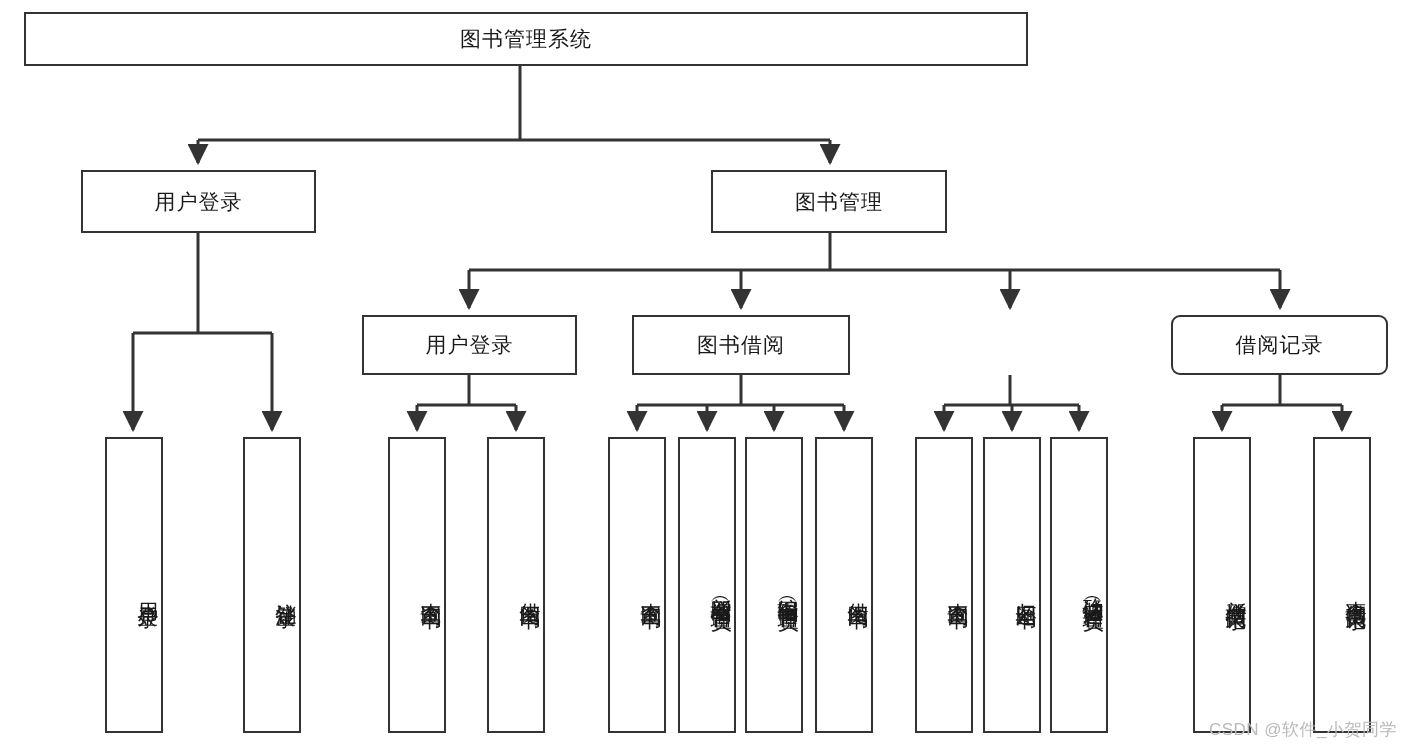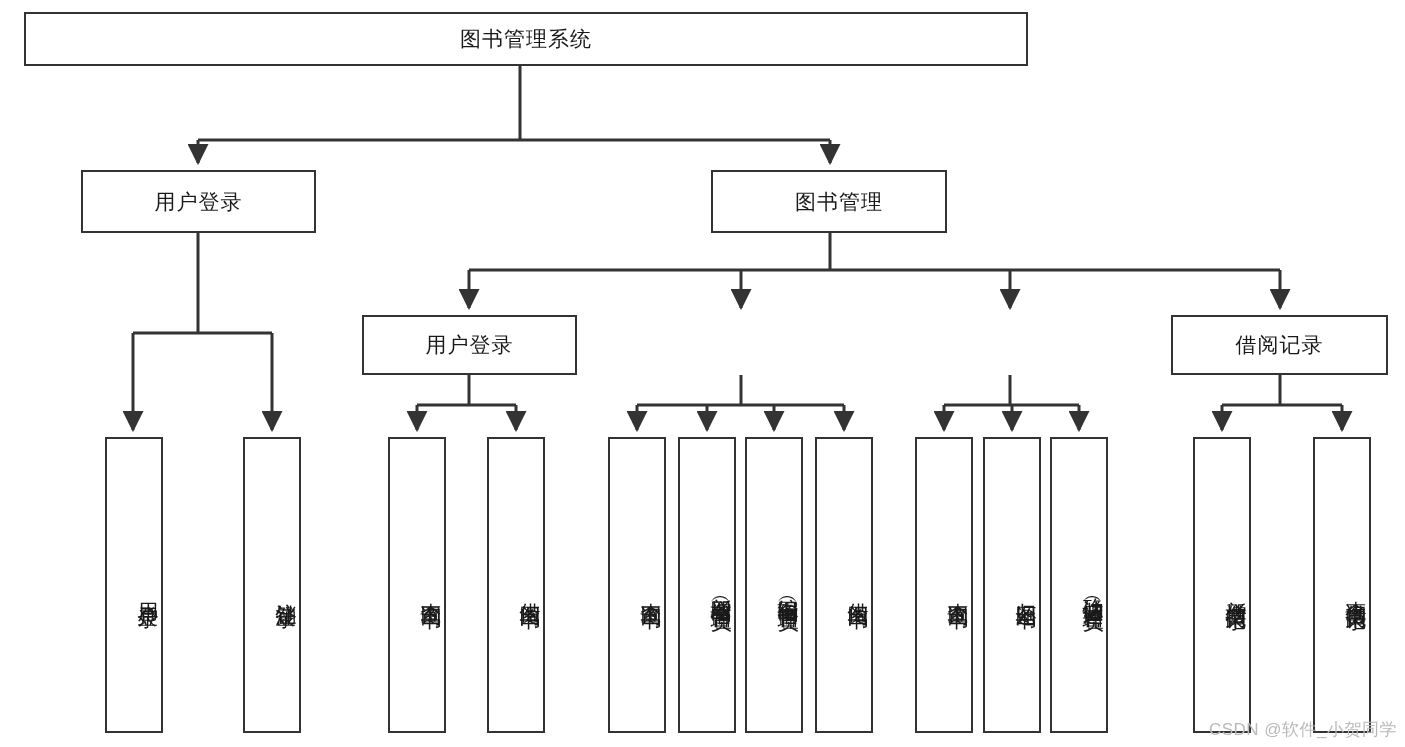--- a/index.html
+++ b/index.html
@@ -122,21 +122,22 @@
       <path d="M 1342 405 L 1342 430" marker-end="url(#arrow)"></path>
     </g>
   </svg>
 
   <div class="node horiz" style="left:24px; top:12px; width:1004px; height:54px;">图书管理系统</div>
 
   <div class="node horiz" style="left:81px; top:170px; width:235px; height:63px;">用户登录</div>
   <div class="node horiz" style="left:711px; top:170px; width:236px; height:63px;padding-left:20px;">图书管理</div>
 
   <div class="node horiz" style="left:362px; top:315px; width:215px; height:60px;">用户登录</div>
-  <div class="node horiz" style="left:1171px; top:315px; width:217px; height:60px;">借阅记录</div>
+  <div class="node horiz" style="left:632px; top:315px; width:218px; height:60px;">图书借阅</div>
+  <div class="node horiz" style="left:1171px; top:315px; width:217px; height:60px;border-radius:9px;">借阅记录</div>
 
   <div class="node vert" style="left:105px; top:437px; width:58px; height:296px;">
     <span class="vlabel">用户登录</span>
   </div>
   <div class="node vert" style="left:243px; top:437px; width:58px; height:296px;">
     <span class="vlabel">注销登录</span>
   </div>
 
   <div class="node vert" style="left:388px; top:437px; width:58px; height:296px;">
     <span class="vlabel">查询图书</span>

